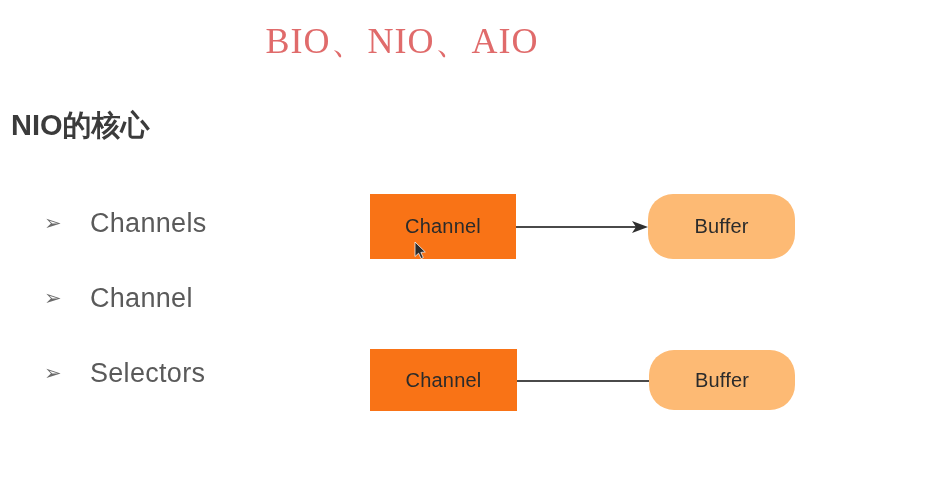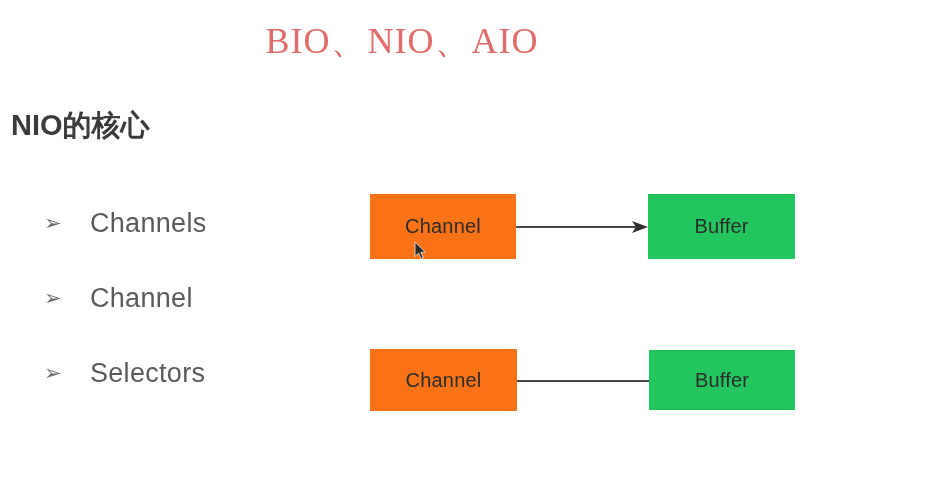--- a/index.html
+++ b/index.html
@@ -87,21 +87,21 @@
     display: flex;
     align-items: center;
     justify-content: center;
     font-size: 20px;
     color: #2b2b2b;
     letter-spacing: 0.2px;
     font-family: "Liberation Sans", "DejaVu Sans", sans-serif;
     pointer-events: auto;
   }
   .node-channel { background: #f97316; margin-left: 45px; }
-  .node-buffer  { background: #22c55e; }
+  .node-buffer  { background: #fdba74; border-radius: 25px; }
 
   .box-c1 { left: 325px; top: 194px; width: 146px; height: 65px; }
   .box-b1 { left: 648px; top: 194px; width: 147px; height: 65px; }
   .box-c2 { left: 325px; top: 349px; width: 147px; height: 62px; }
   .box-b2 { left: 649px; top: 350px; width: 146px; height: 60px; }
 
   .arrow-svg {
     position: absolute;
     left: 0; top: 0;
     width: 942px; height: 488px;

